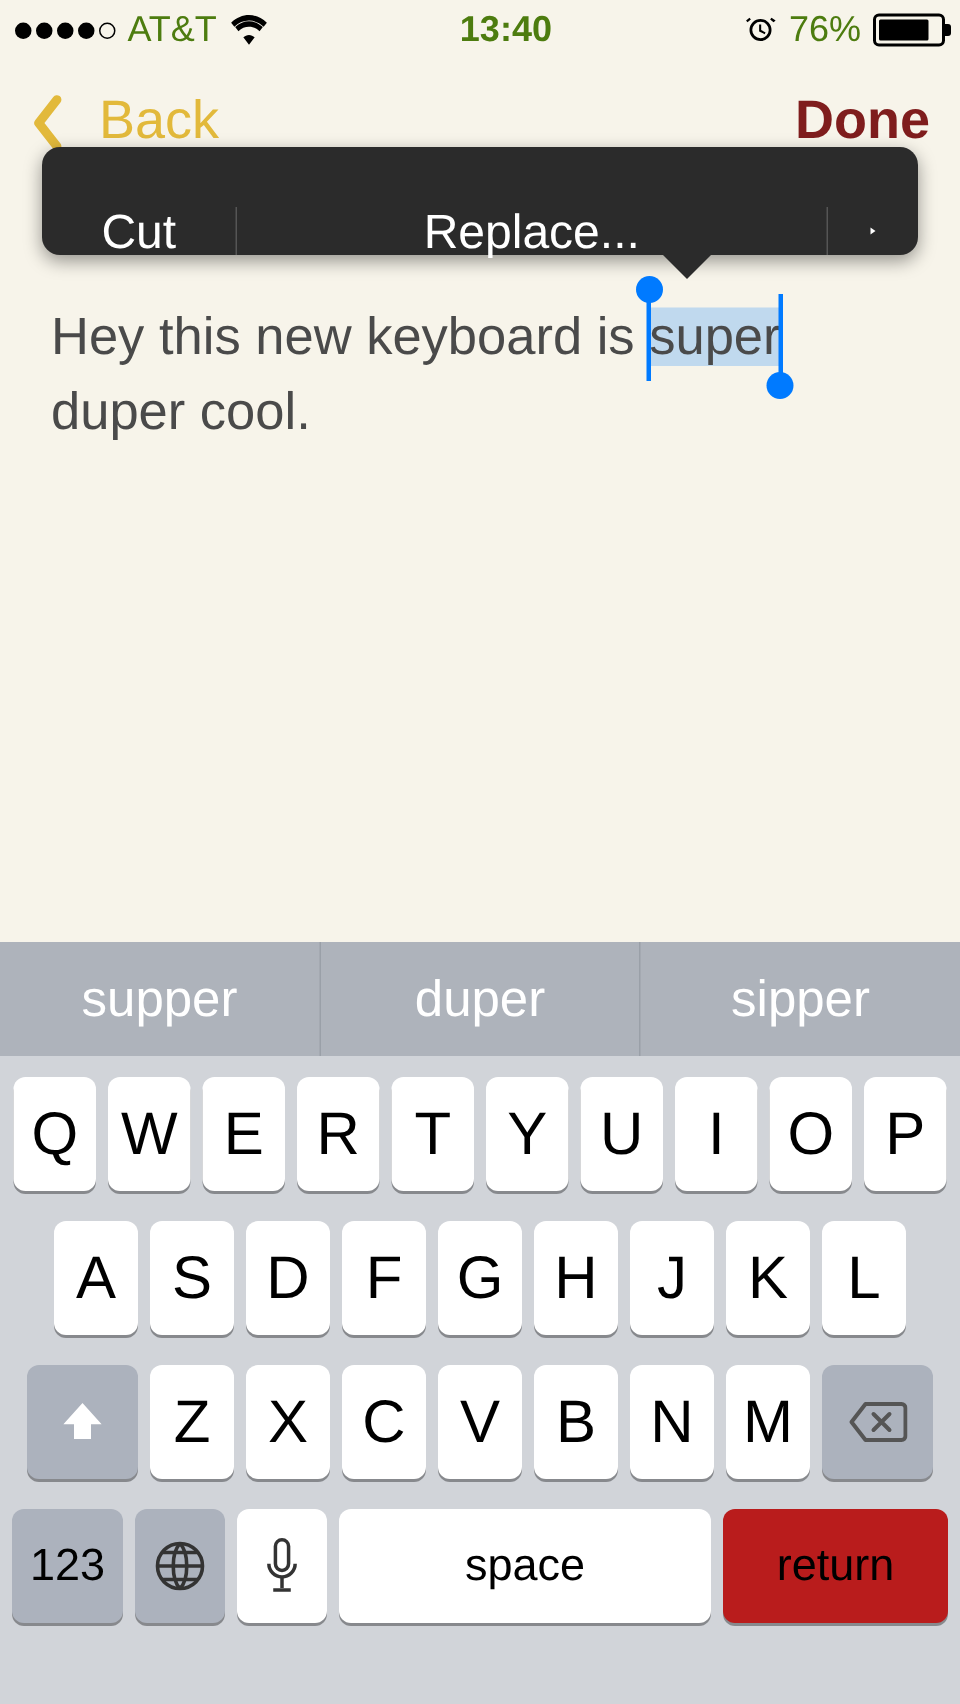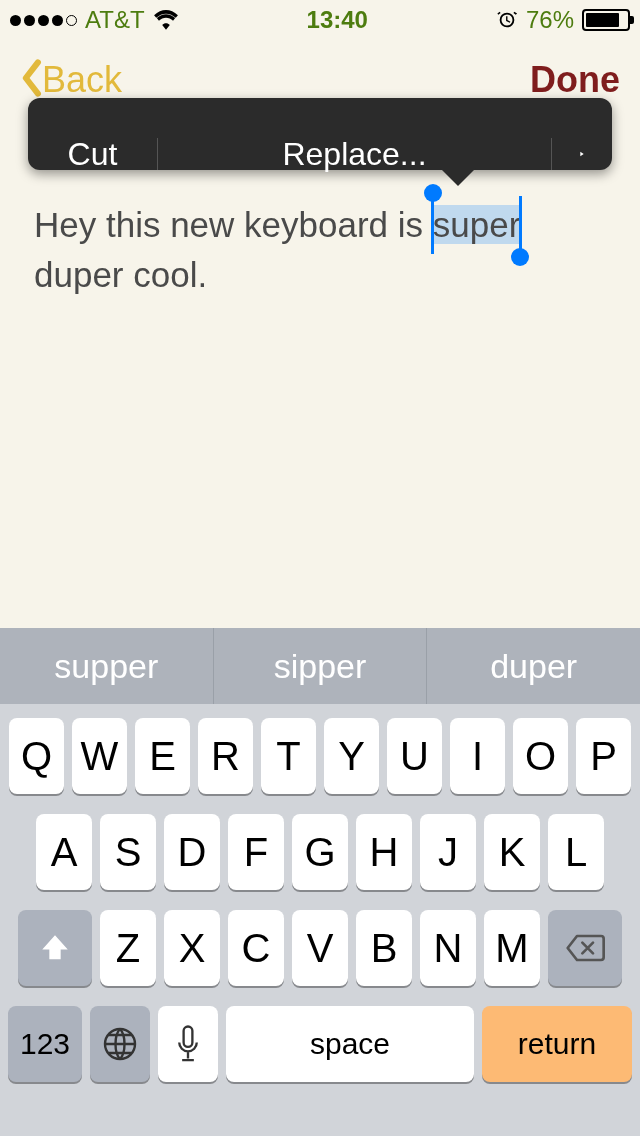--- a/index.html
+++ b/index.html
@@ -16,21 +16,21 @@
   .wifi-icon svg { width: 26px; height: 26px; display: block; }
   .time { font-weight: 600; }
   .alarm-icon svg { width: 22px; height: 22px; display: block; }
   .battery-pct { font-size: 24px; }
   .battery-icon { width: 48px; height: 22px; border: 2px solid #000; border-radius: 4px; position: relative; }
   .battery-icon::after { content: ""; position: absolute; right: -6px; top: 5px; width: 4px; height: 8px; background: #000; border-radius: 0 2px 2px 0; }
   .battery-fill { position: absolute; left: 2px; top: 2px; bottom: 2px; width: 76%; background: #000; border-radius: 1px; }
 
   
   .nav-bar { position: absolute; top: 40px; left: 0; right: 0; height: 80px; display: flex; align-items: center; justify-content: space-between; padding: 0 20px; }
-  .nav-back { display: flex; align-items: flex-start; gap: 0; color: #e2b93b; font-size: 36px; font-weight: 400; }
+  .nav-back { display: flex; align-items: flex-end; gap: 24px; color: #e2b93b; font-size: 36px; font-weight: 400; }
   .nav-back svg { width: 22px; height: 38px; }
   .nav-done { color: #7f1d1d; font-size: 36px; font-weight: 600; }
 
   
   .edit-menu { position: absolute; top: 98px; left: 28px; right: 28px; height: 72px; background: #2b2b2b; border-radius: 12px; display: flex; align-items: stretch; color: #fff; font-size: 32px; box-shadow: 0 4px 12px rgba(0,0,0,0.4); }
   .edit-menu-item { flex: 0 0 auto; display: flex; align-items: center; justify-content: center; border-right: 1px solid #555; padding: 0 28px; margin-top: 40px; }
   .edit-menu-item.cut { width: 130px; }
   .edit-menu-item.copy { width: 150px; }
   .edit-menu-item.replace { flex: 1; }
   .edit-menu-item.more { width: 60px; border-right: none; }
@@ -69,21 +69,21 @@
   .key-shift, .key-backspace { flex: 0 0 74px !important; }
   .key-shift svg { width: 34px; height: 34px; }
   .key-backspace svg { width: 40px; height: 30px; }
   .kb-row.r4 .key { height: 76px; }
   .key-123 { flex: 0 0 74px !important; font-size: 30px; background:#acb2bd; }
   .key-globe { flex: 0 0 60px !important; background:#acb2bd; }
   .key-globe svg { width: 36px; height: 36px; }
   .key-mic { flex: 0 0 60px !important; background:#fff; }
   .key-mic svg { width: 24px; height: 38px; }
   .key-space { flex: 1 !important; font-size: 30px; }
-  .key-return { flex: 0 0 150px !important; font-size: 30px; background:#fdba74; }
+  .key-return { flex: 0 0 150px !important; font-size: 30px; background:#b91c1c; }
 </style>
 </head>
 <body>
 
 <div class="status-bar">
   <div class="status-left">
     <span class="signal-dots">
       <span></span>
         <span></span>
         <span></span>
@@ -130,22 +130,22 @@
       </svg>
   </div>
 </div>
 <div class="edit-menu-arrow"></div>
 
 <div class="note-content"><span>Hey this new keyboard is </span><span class="sel-wrap"><span class="sel-bar-left"></span><span class="sel-dot-left"></span><span class="sel-highlight">super</span><span class="sel-bar-right"></span><span class="sel-dot-right"></span></span><span> duper cool.</span></div>
 
 <div class="keyboard-area">
   <div class="suggestions">
     <div class="suggestion">supper</div>
+    <div class="suggestion">duper</div>
     <div class="suggestion">sipper</div>
-    <div class="suggestion">duper</div>
   </div>
   <div class="kb">
     <div class="kb-row r1">
       <div class="key">Q</div>
       <div class="key">W</div>
       <div class="key">E</div>
       <div class="key">R</div>
       <div class="key">T</div>
       <div class="key">Y</div>
       <div class="key">U</div>

